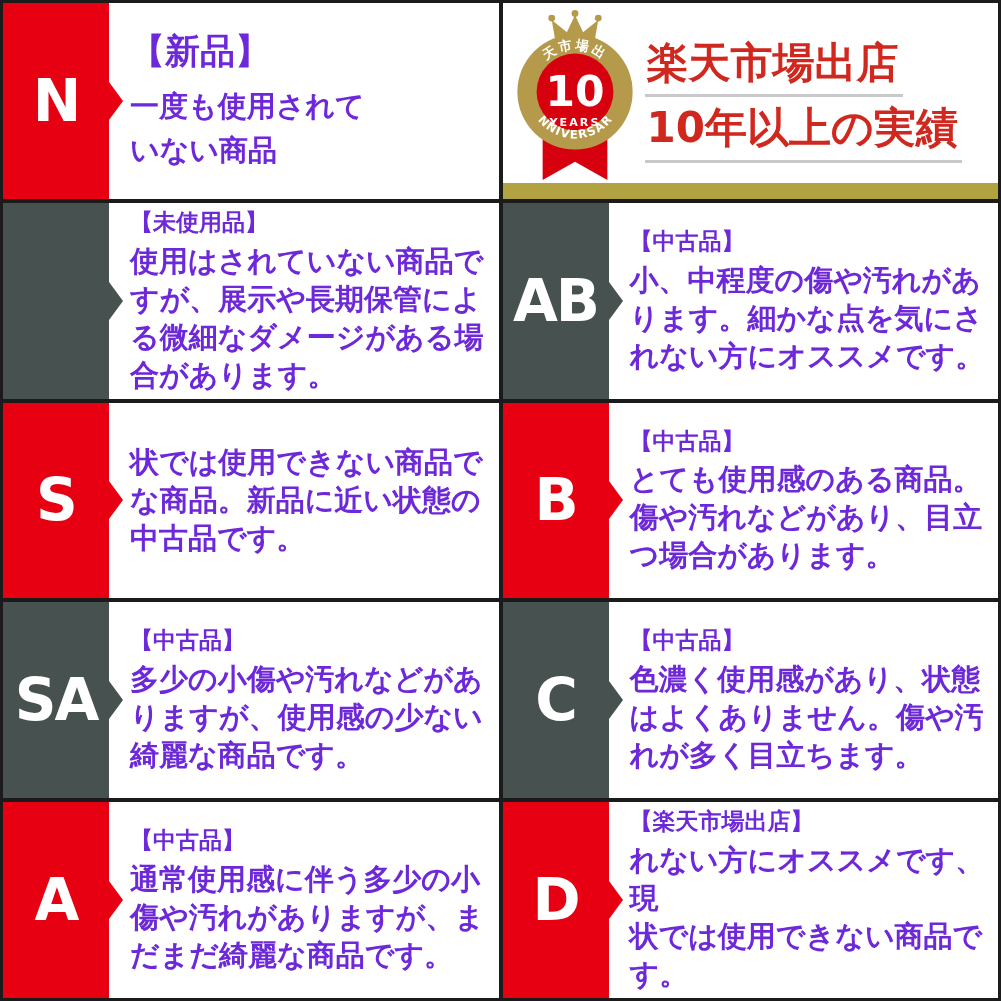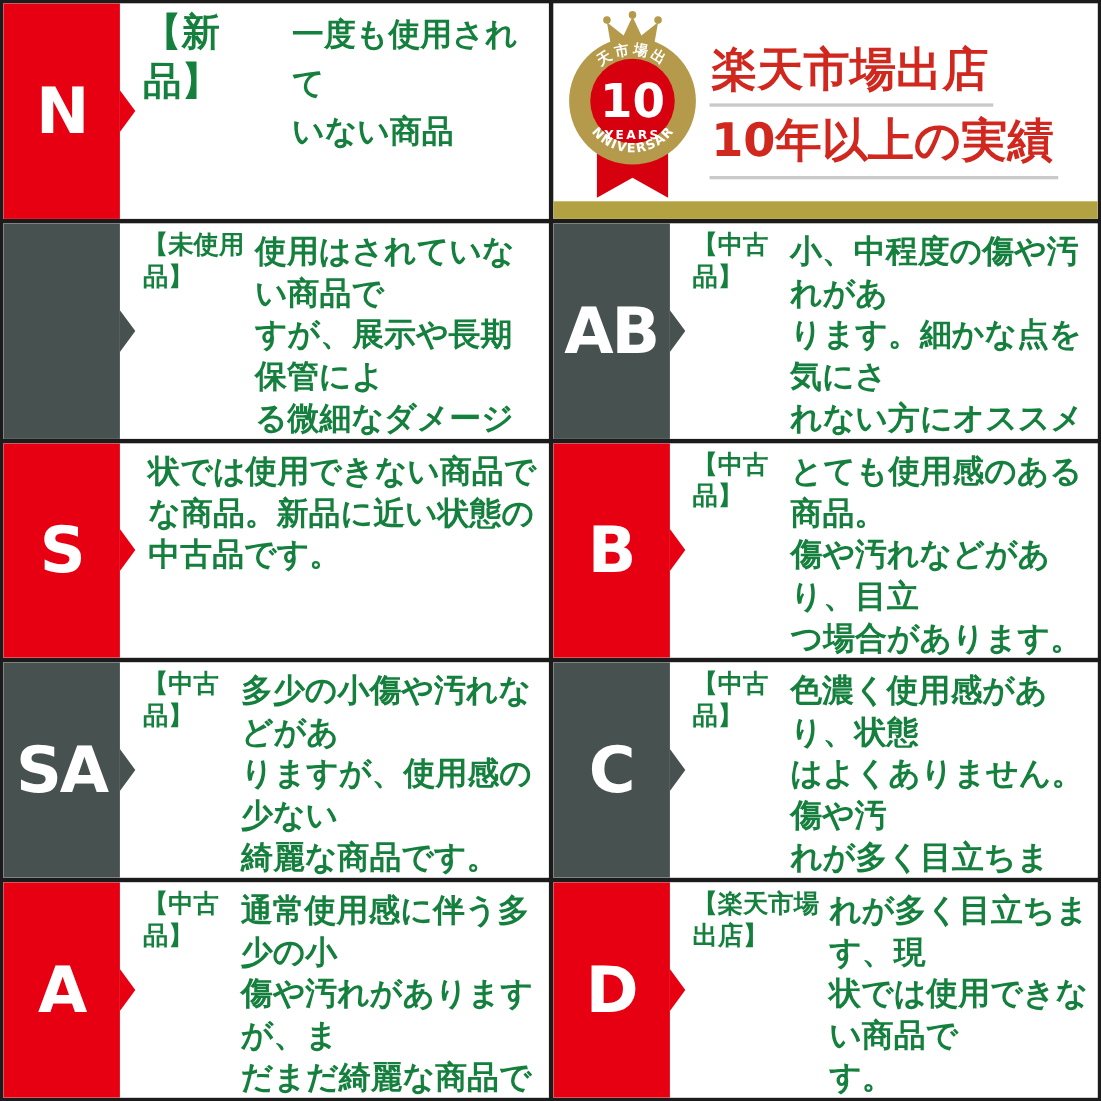--- a/index.html
+++ b/index.html
@@ -33,22 +33,22 @@
     border-bottom:19px solid transparent;
     border-left:14px solid #000;
   }
   .block.red .arrow{border-left-color:#e60012;}
   .block.gray .arrow{border-left-color:#47514f;}
   .letter{
     color:#ffffff;font-size:58px;font-weight:bold;
     letter-spacing:-2px;line-height:1;
   }
   .text{
-    flex:1;display:flex;flex-direction:row;justify-content:center;
-    padding:6px 6px 6px 21px;color:#15803d;
+    flex:1;display:flex;flex-direction:column;justify-content:center;
+    padding:6px 6px 6px 21px;color:#6d28d9;
   }
   .heading{font-size:23px;font-weight:bold;margin-bottom:5px;line-height:1.25;}
   .body{font-size:29px;font-weight:bold;line-height:38px;white-space:pre-line;}
   .grade-cell.large .heading{font-size:35px;margin-bottom:10px;}
   .grade-cell.large .body{font-size:29px;line-height:44px;}
 
   
   .header-cell{position:relative;}
   .badge-svg{position:absolute;left:6px;top:6px;}
   .titles{position:absolute;left:142px;top:36px;}
@@ -209,19 +209,19 @@
     </div>
   </div>
 
   <div class="cell grade-cell">
     <div class="block red">
       <span class="letter">D</span>
       <span class="arrow"></span>
     </div>
     <div class="text">
       <div class="heading">【楽天市場出店】</div>
-      <div class="body">れが多く目立ちます、現
+      <div class="body">れない方にオススメです、現
 状では使用できない商品で
 す。</div>
     </div>
   </div>
 
 </div>
 
 </body></html>

